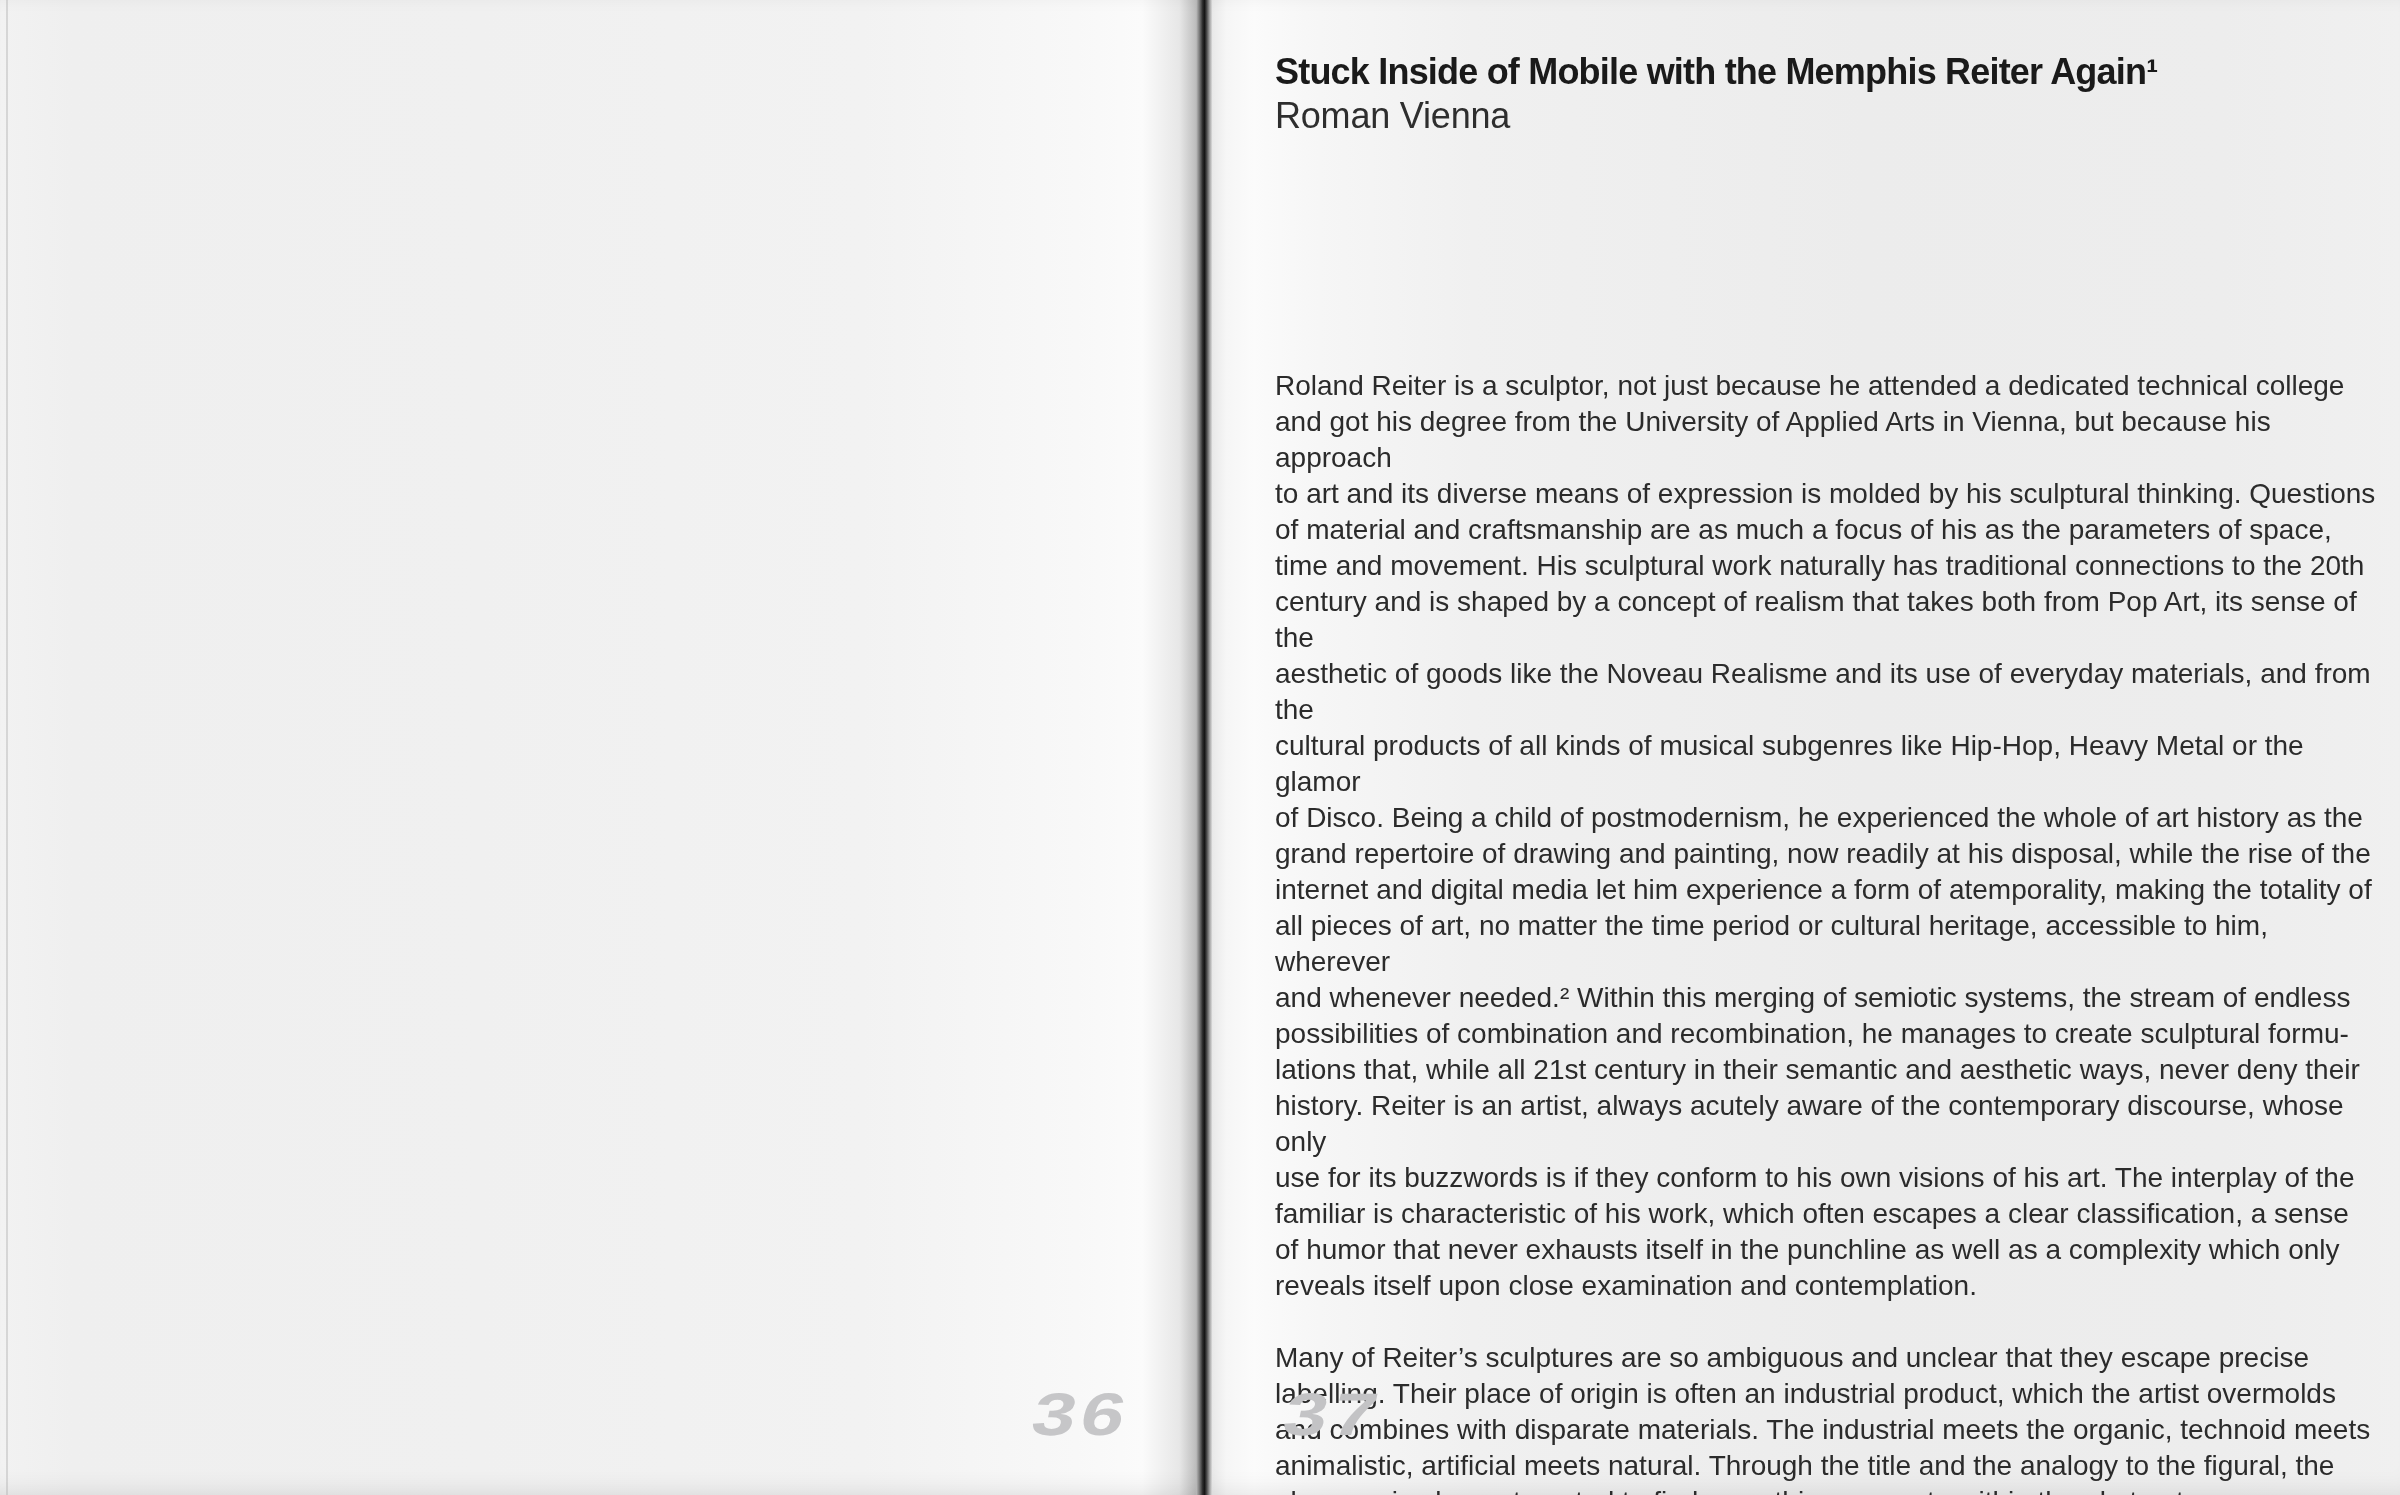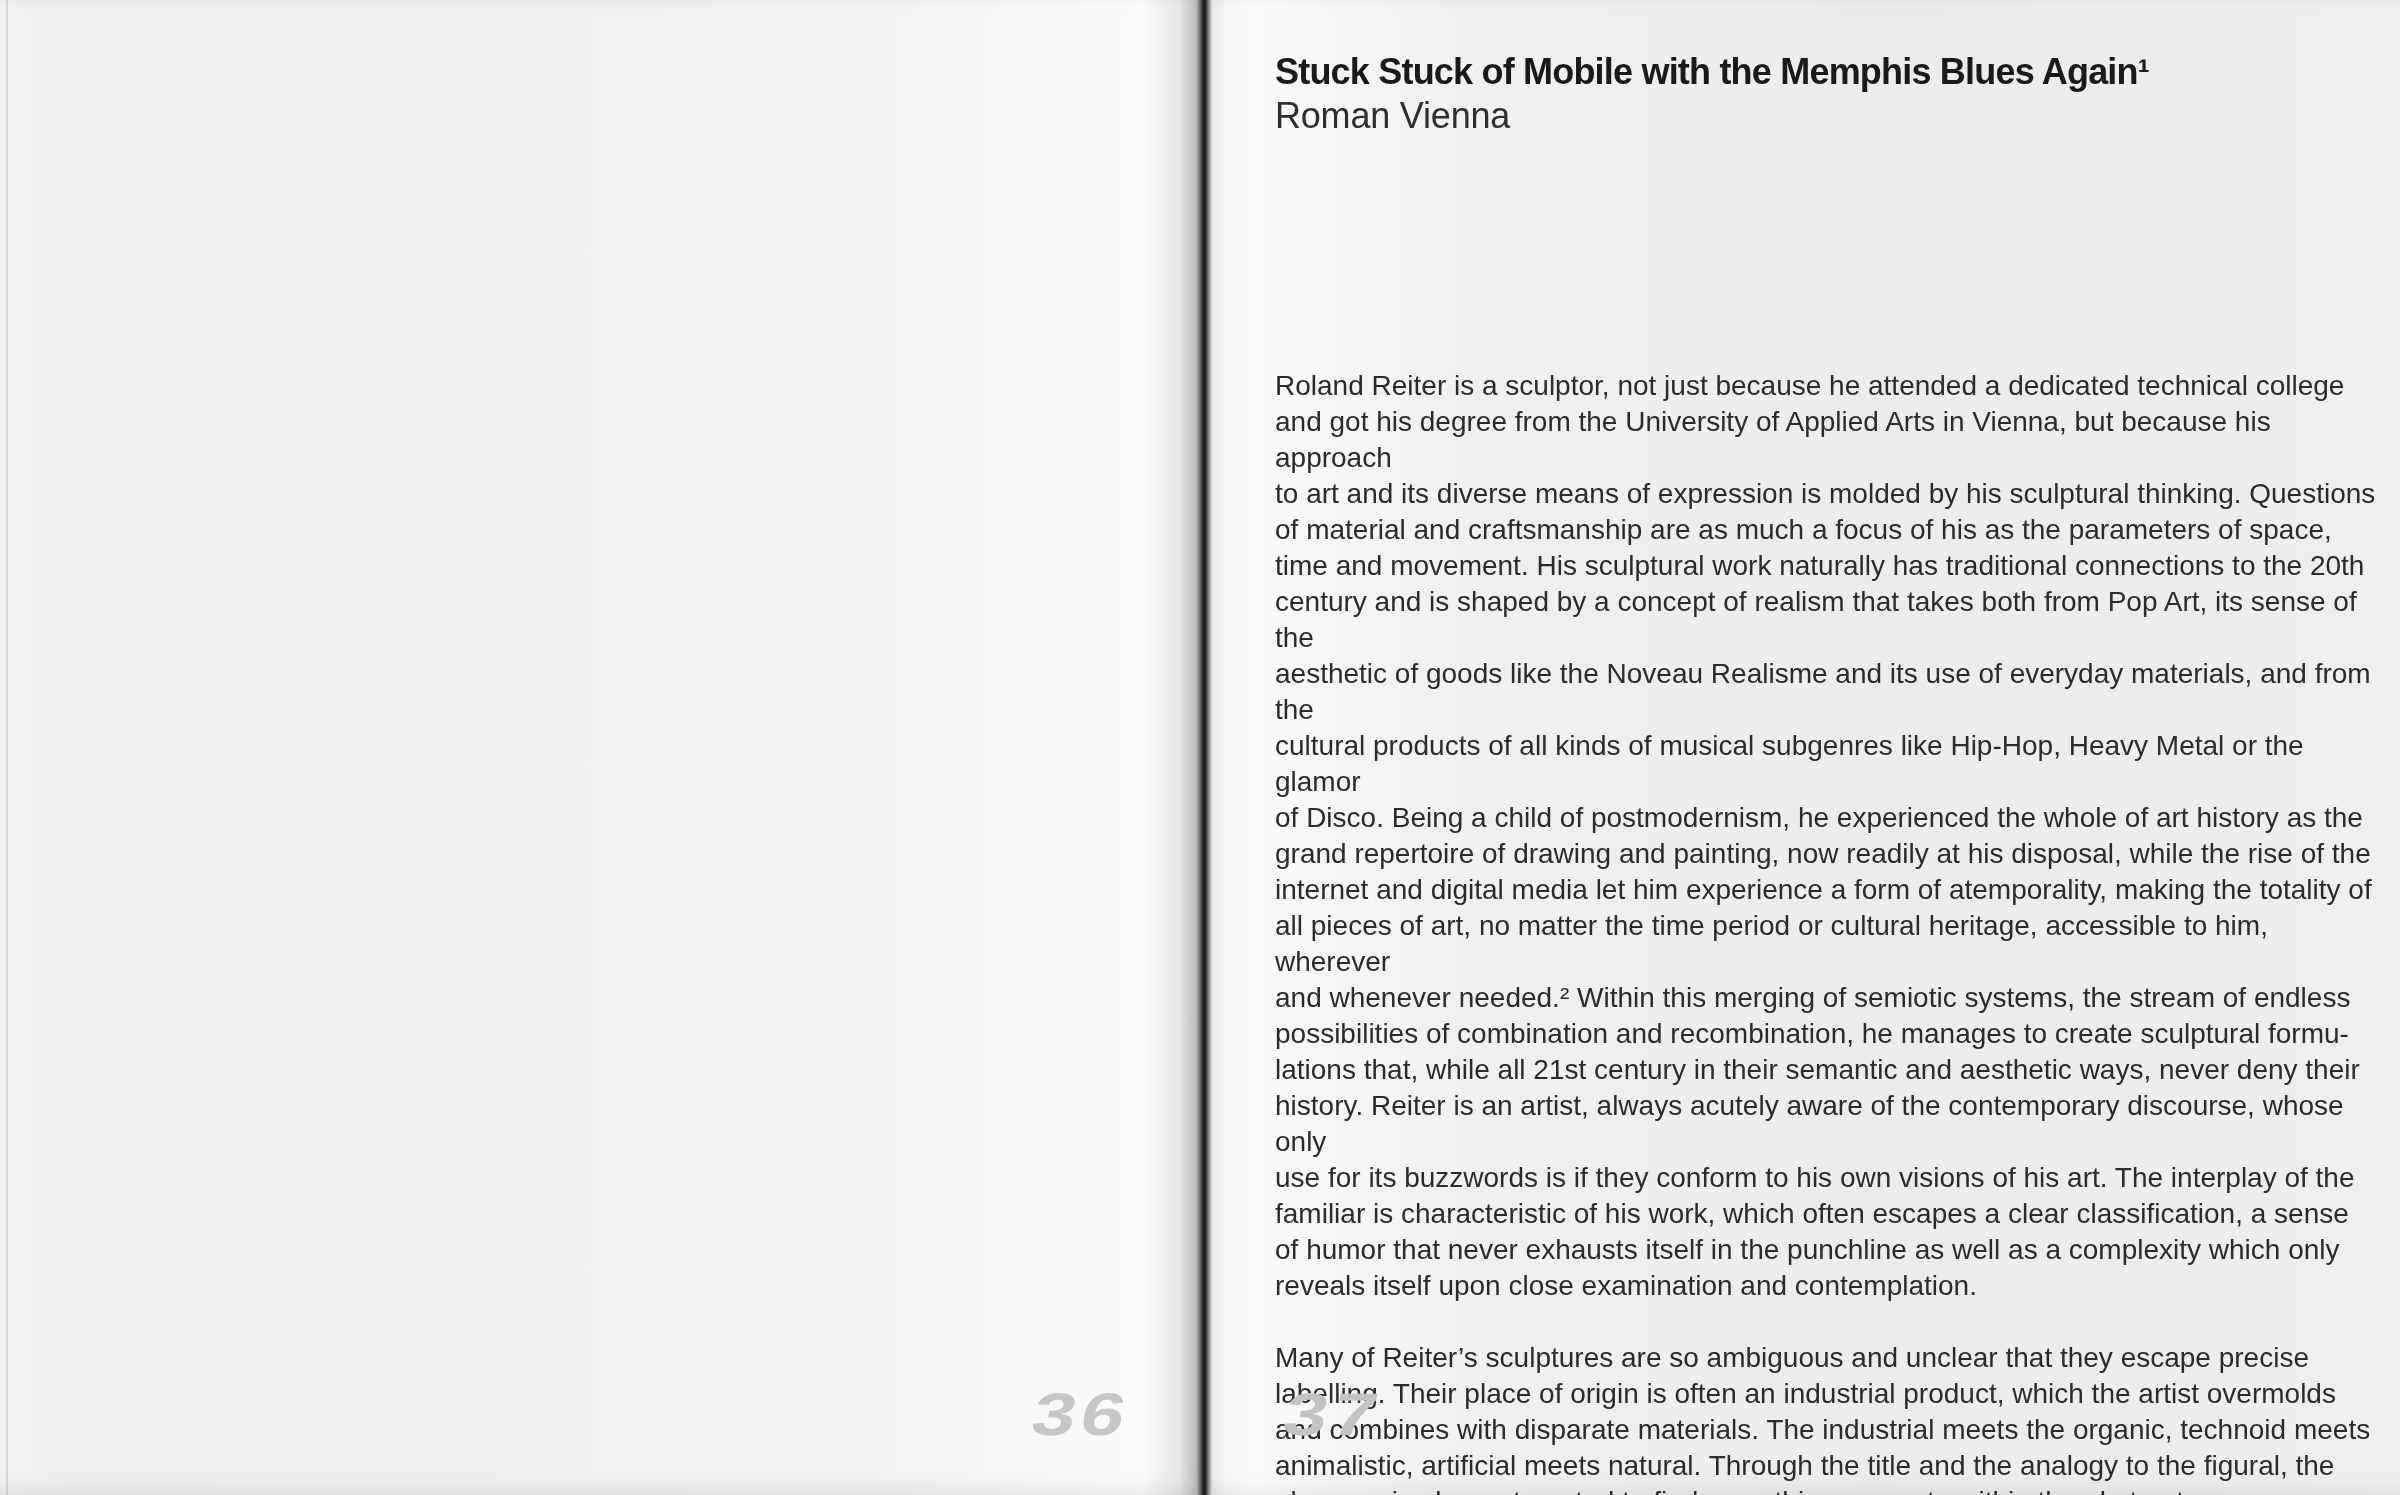--- a/index.html
+++ b/index.html
@@ -100,21 +100,21 @@
   <div class="page-left">
     <div class="page-left-edge"></div>
     <div class="pagenum pagenum-left">36</div>
   </div>
 
   <div class="spine"></div>
 
   <div class="page-right">
 
     <div class="article-header">
-      <div class="article-title">Stuck Stuck of Mobile with the Memphis Blues Again¹</div>
+      <div class="article-title">Stuck Inside of Mobile with the Memphis Reiter Again¹</div>
       <div class="article-author">Roman Vienna</div>
     </div>
 
     <div class="article-body">
       <div class="paragraph">Roland Reiter is a sculptor, not just because he attended a dedicated technical college
 and got his degree from the University of Applied Arts in Vienna, but because his approach
 to art and its diverse means of expression is molded by his sculptural thinking. Questions
 of material and craftsmanship are as much a focus of his as the parameters of space,
 time and movement. His sculptural work naturally has traditional connections to the 20th
 century and is shaped by a concept of realism that takes both from Pop Art, its sense of the

